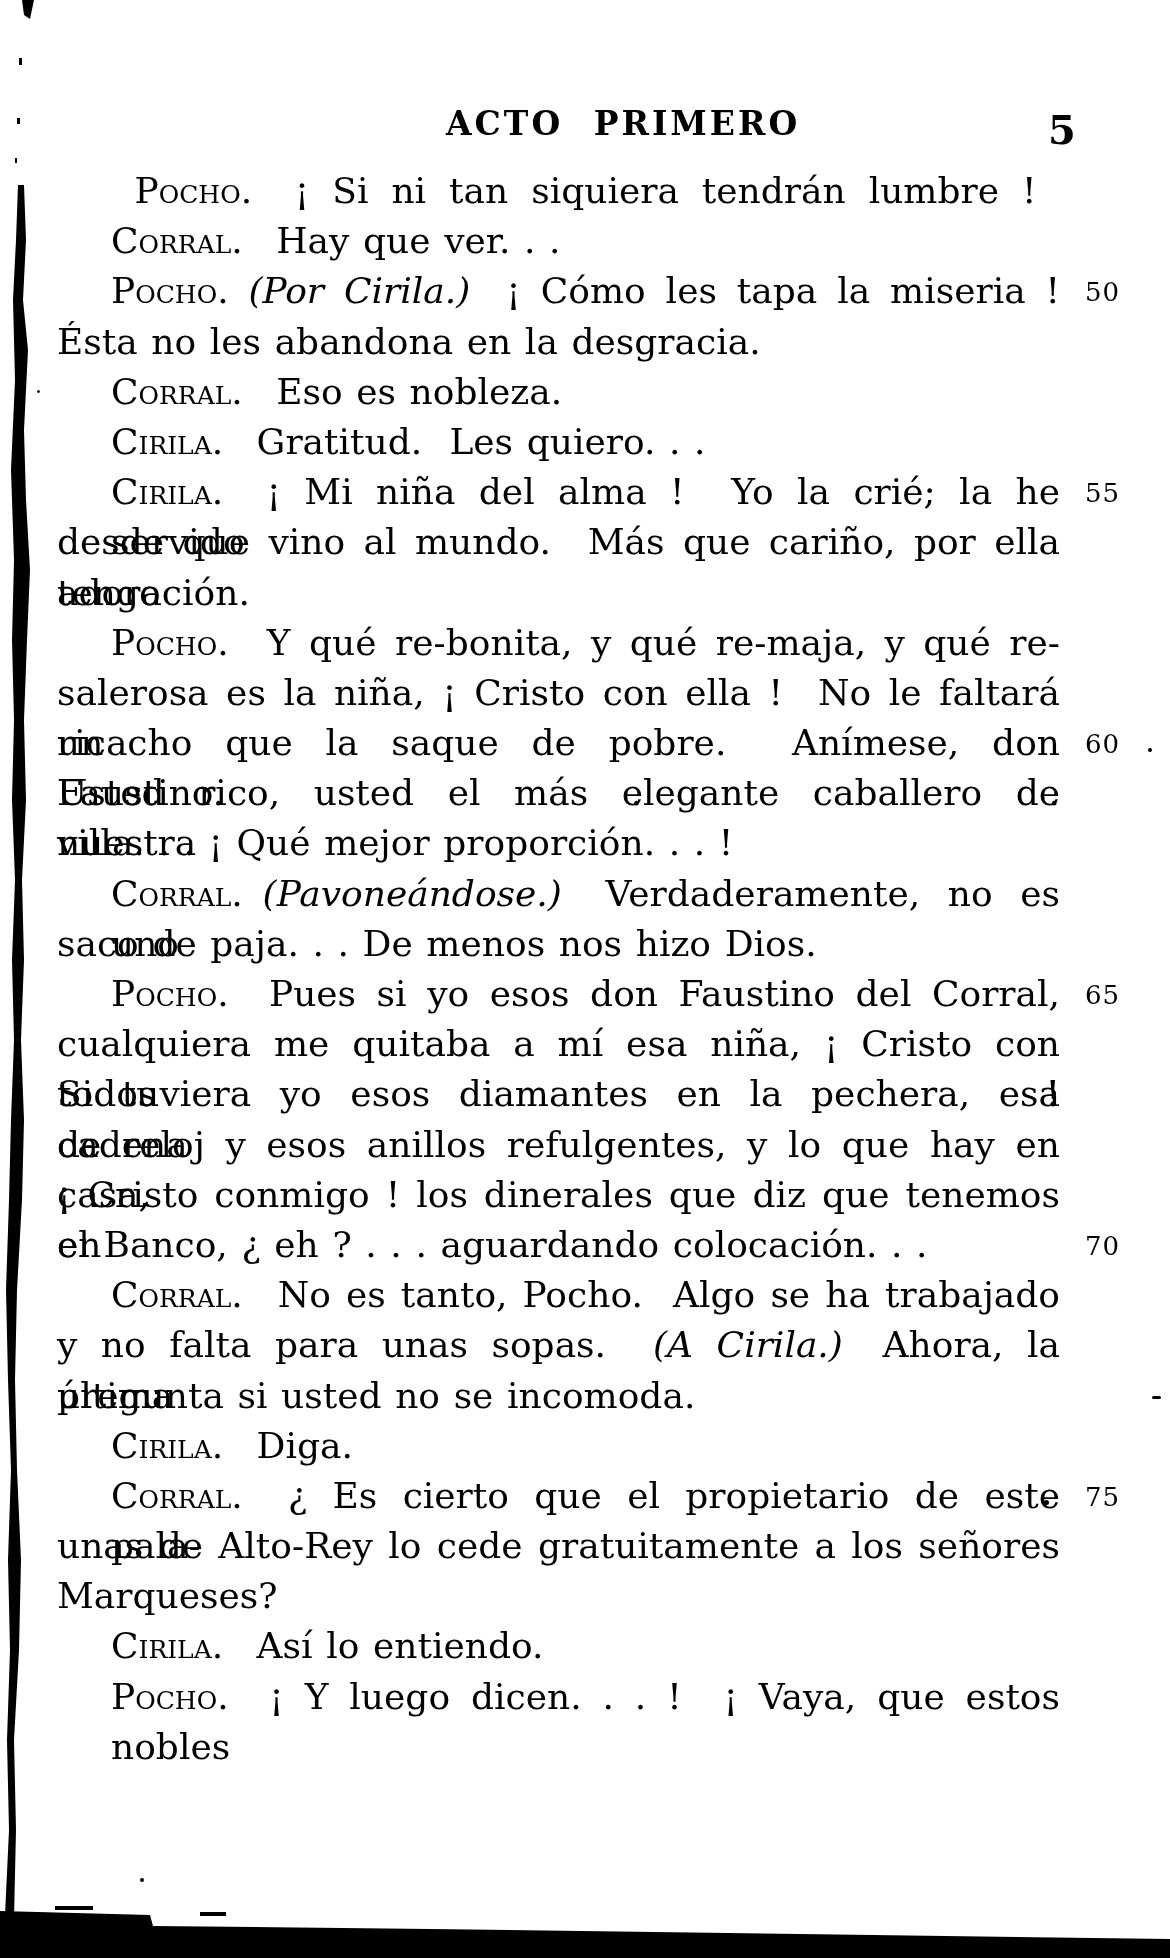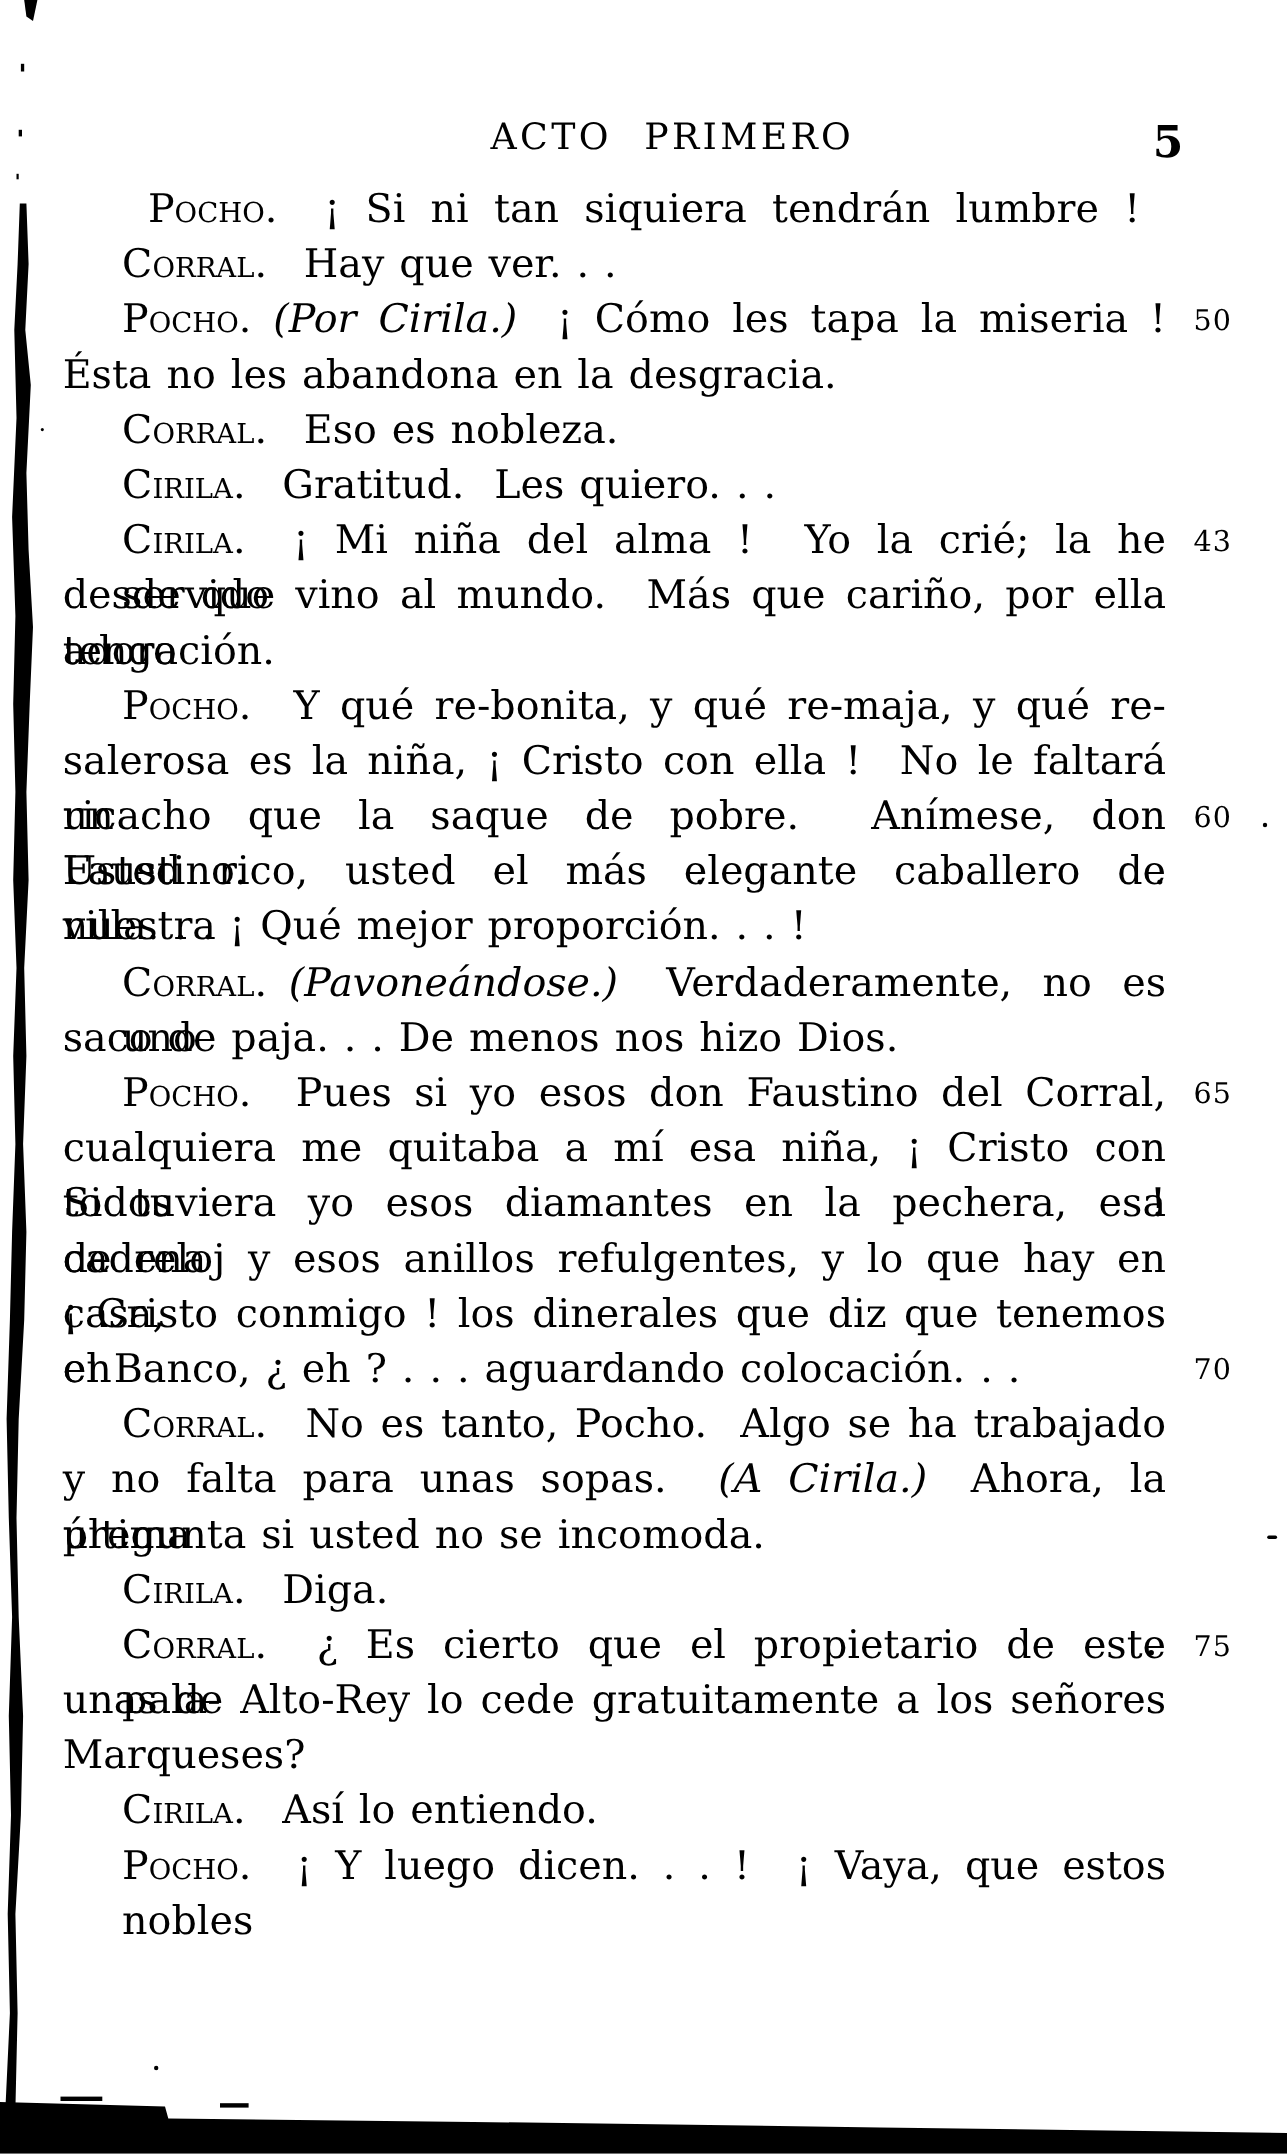--- a/index.html
+++ b/index.html
@@ -9,21 +9,21 @@
     font-family:"DejaVu Serif","Liberation Serif",serif;
     color:#000;
     overflow:hidden;
     position:relative;
   }
   .page { position:absolute; inset:0; background:#fff; }
 
   
   .running-head {
     position:absolute; top:104px; left:446px;
-    font-size:33px; font-weight:normal; letter-spacing:3px; word-spacing:16px;
+    font-size:33px; font-weight:bold; letter-spacing:3px; word-spacing:16px;
     white-space:nowrap;
   }
   .page-number {
     position:absolute; top:106px; left:1048px;
     font-size:40px; font-weight:bold;
   }
 
   
   .text-block {
     position:absolute; left:57px; top:166px; width:1003px;
@@ -65,21 +65,21 @@
   <div class="running-head">ACTO PRIMERO</div>
   <div class="page-number">5</div>
 
   <div class="text-block">
       <div class="line indent" style="word-spacing: 0.32em; text-align: center;"><span class="sc">Pocho.</span><span> ¡ Si ni tan siquiera tendrán lumbre !</span></div>
       <div class="line indent"><span class="sc">Corral.</span><span> Hay que ver. . .</span></div>
       <div class="line justify indent"><span class="sc">Pocho.</span><span class="it">(Por Cirila.)</span><span> ¡ Cómo les tapa la miseria !</span><span class="margin-num">50</span></div>
       <div class="line"><span>Ésta no les abandona en la desgracia.</span></div>
       <div class="line indent"><span class="margin-dot">·</span><span class="sc">Corral.</span><span> Eso es nobleza.</span></div>
       <div class="line indent"><span class="sc">Cirila.</span><span> Gratitud.&nbsp; Les quiero. . .</span></div>
-      <div class="line justify indent"><span class="sc">Cirila.</span><span> ¡ Mi niña del alma !&nbsp; Yo la crié; la he servido</span><span class="margin-num">43</span></div>
+      <div class="line justify indent"><span class="sc">Cirila.</span><span> ¡ Mi niña del alma !&nbsp; Yo la crié; la he servido</span><span class="margin-num">55</span></div>
       <div class="line justify"><span>desde que vino al mundo.&nbsp; Más que cariño, por ella tengo</span></div>
       <div class="line"><span>adoración.</span></div>
       <div class="line justify indent"><span class="sc">Pocho.</span><span> Y qué re-bonita, y qué re-maja, y qué re-</span></div>
       <div class="line justify"><span>salerosa es la niña, ¡ Cristo con ella !&nbsp; No le faltará un</span></div>
       <div class="line justify"><span>ricacho que la saque de pobre.&nbsp; Anímese, don Faustino. . .</span><span class="margin-num">60</span></div>
       <div class="line justify"><span>Usted rico, usted el más elegante caballero de nuestra</span></div>
       <div class="line"><span>villa. . . ¡ Qué mejor proporción. . . !</span></div>
       <div class="line justify indent"><span class="sc">Corral.</span><span class="it">(Pavoneándose.)</span><span> Verdaderamente, no es uno</span></div>
       <div class="line"><span>saco de paja. . . De menos nos hizo Dios.</span></div>
       <div class="line justify indent"><span class="sc">Pocho.</span><span> Pues si yo esos don Faustino del Corral,</span><span class="margin-num">65</span></div>

